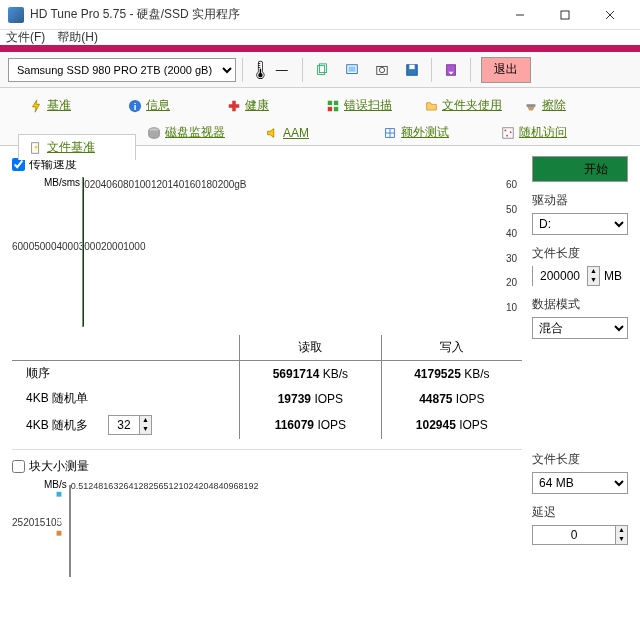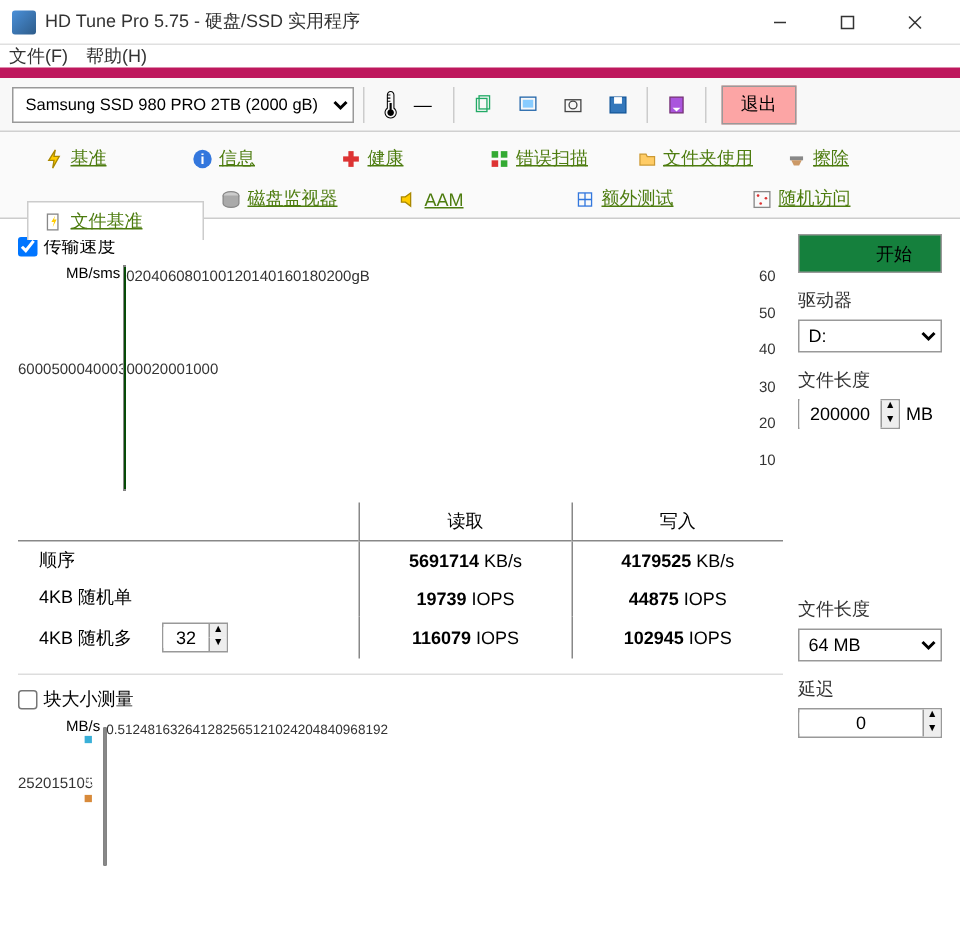--- a/index.html
+++ b/index.html
@@ -376,20 +376,24 @@
         <span class="spin">
             <input class="inp" style="border: none; width: 54px;" value="200000">
             <span class="spin-btns">
               <div>▲</div>
               <div>▼</div>
             </span>
           </span>
         <span>MB</span>
       </div>
     </div>
+    <div>
+      <div class="label">数据模式</div>
+      <select class="sel"><option>混合</option></select>
+    </div>
     <div style="margin-top:102px">
       <div class="label">文件长度</div>
       <select class="sel"><option>64 MB</option></select>
     </div>
     <div>
       <div class="label">延迟</div>
       <span class="spin" style="width:100%">
           <input style="border: none; flex: 1 1 0%; padding: 0px 4px; font-size: 12px;" value="0">
           <span class="spin-btns">
             <div>▲</div>

